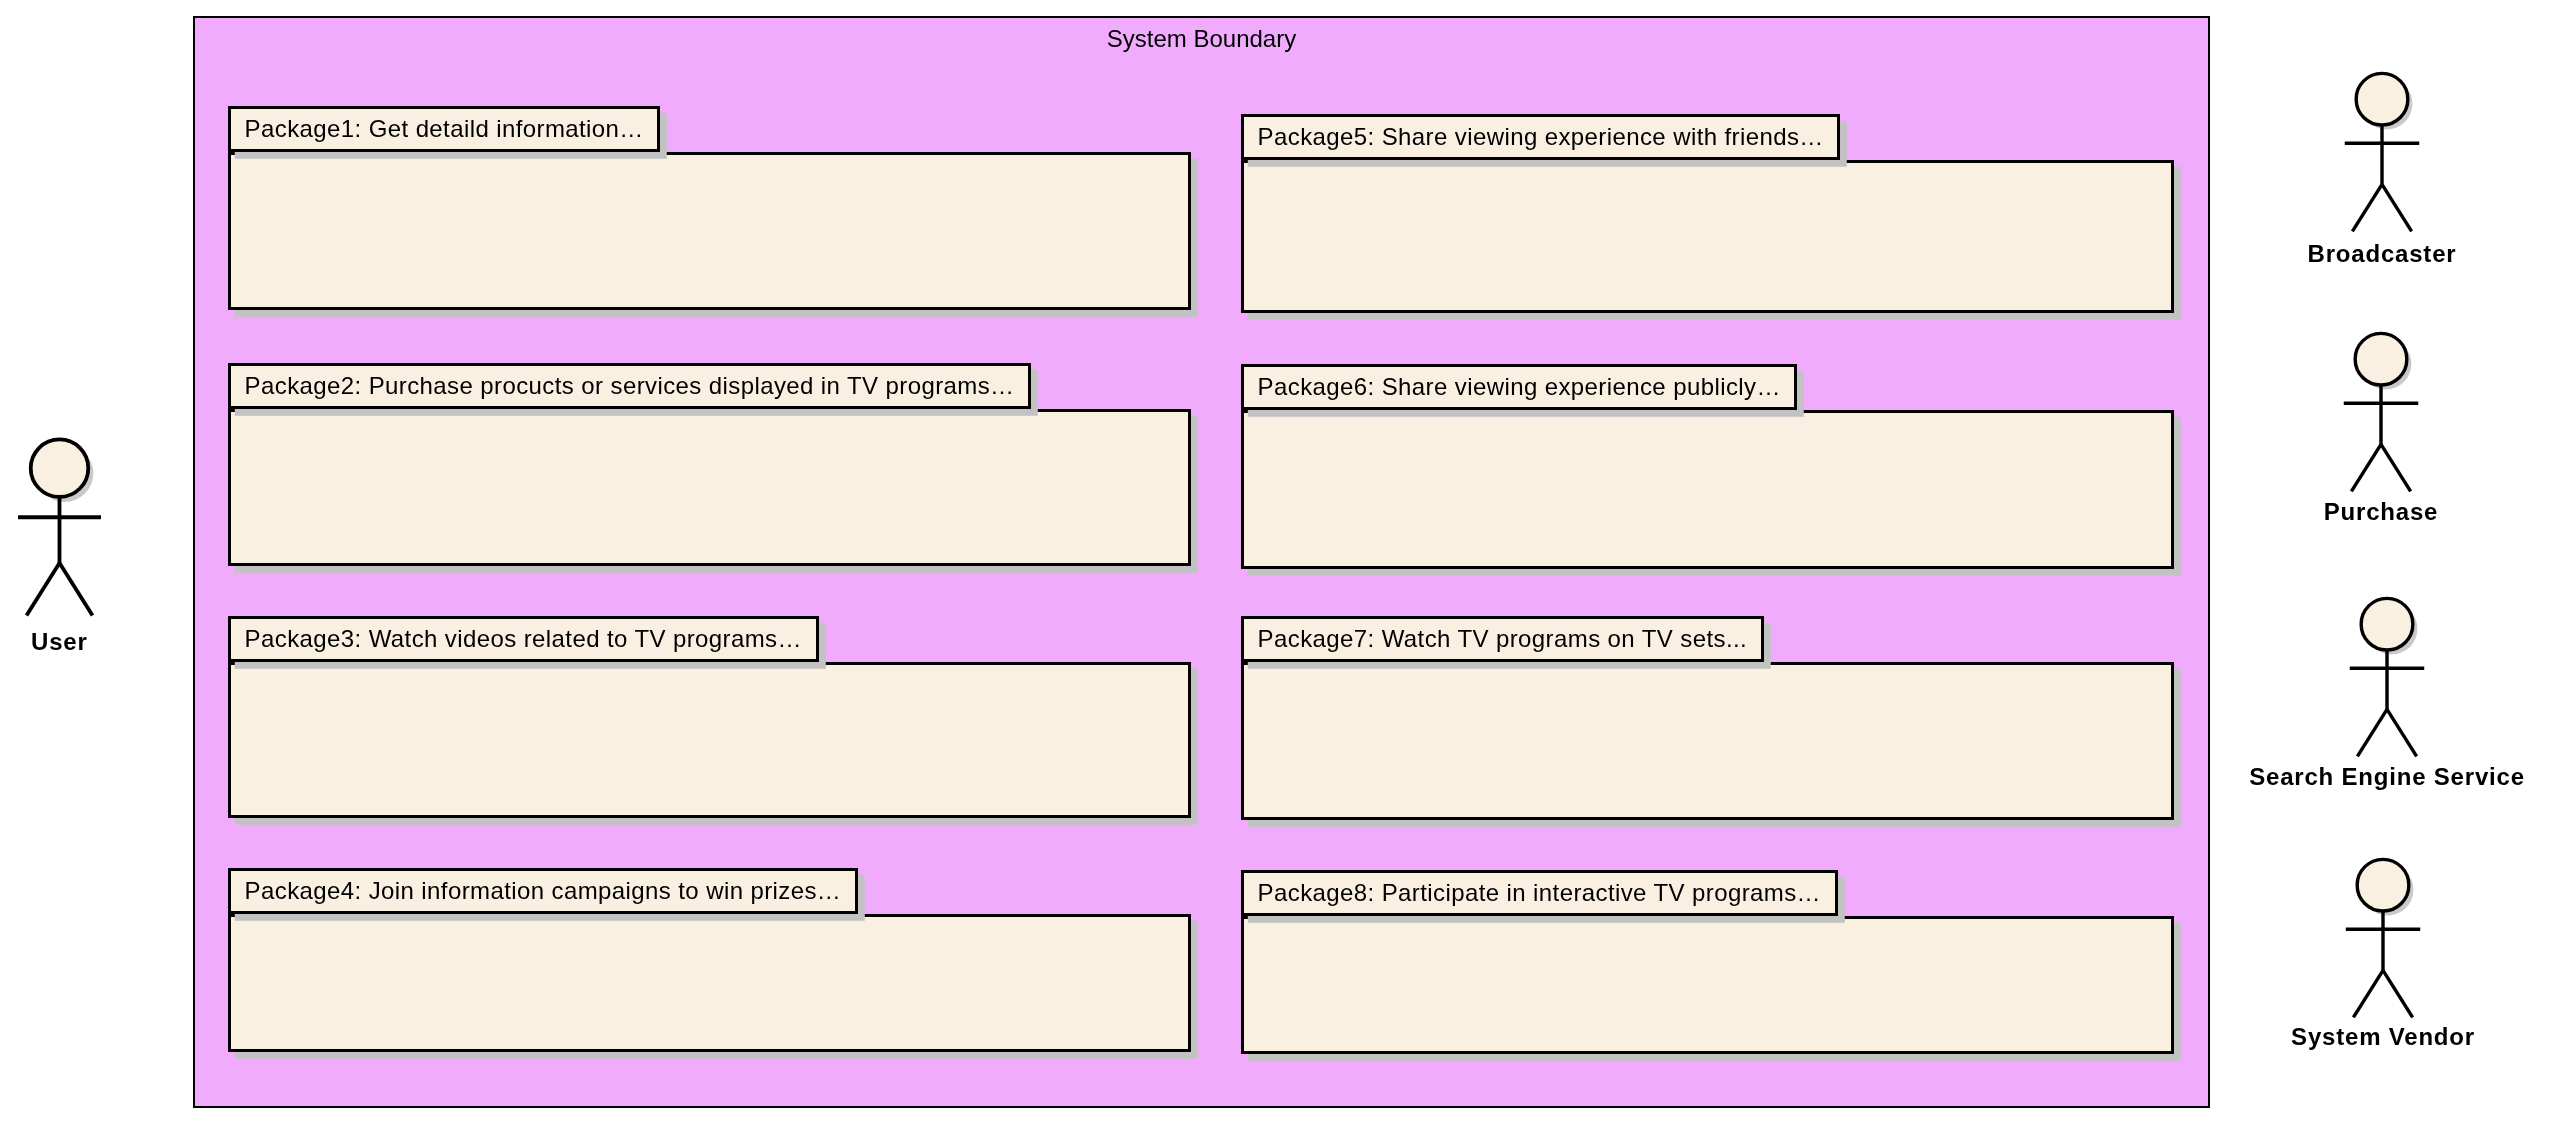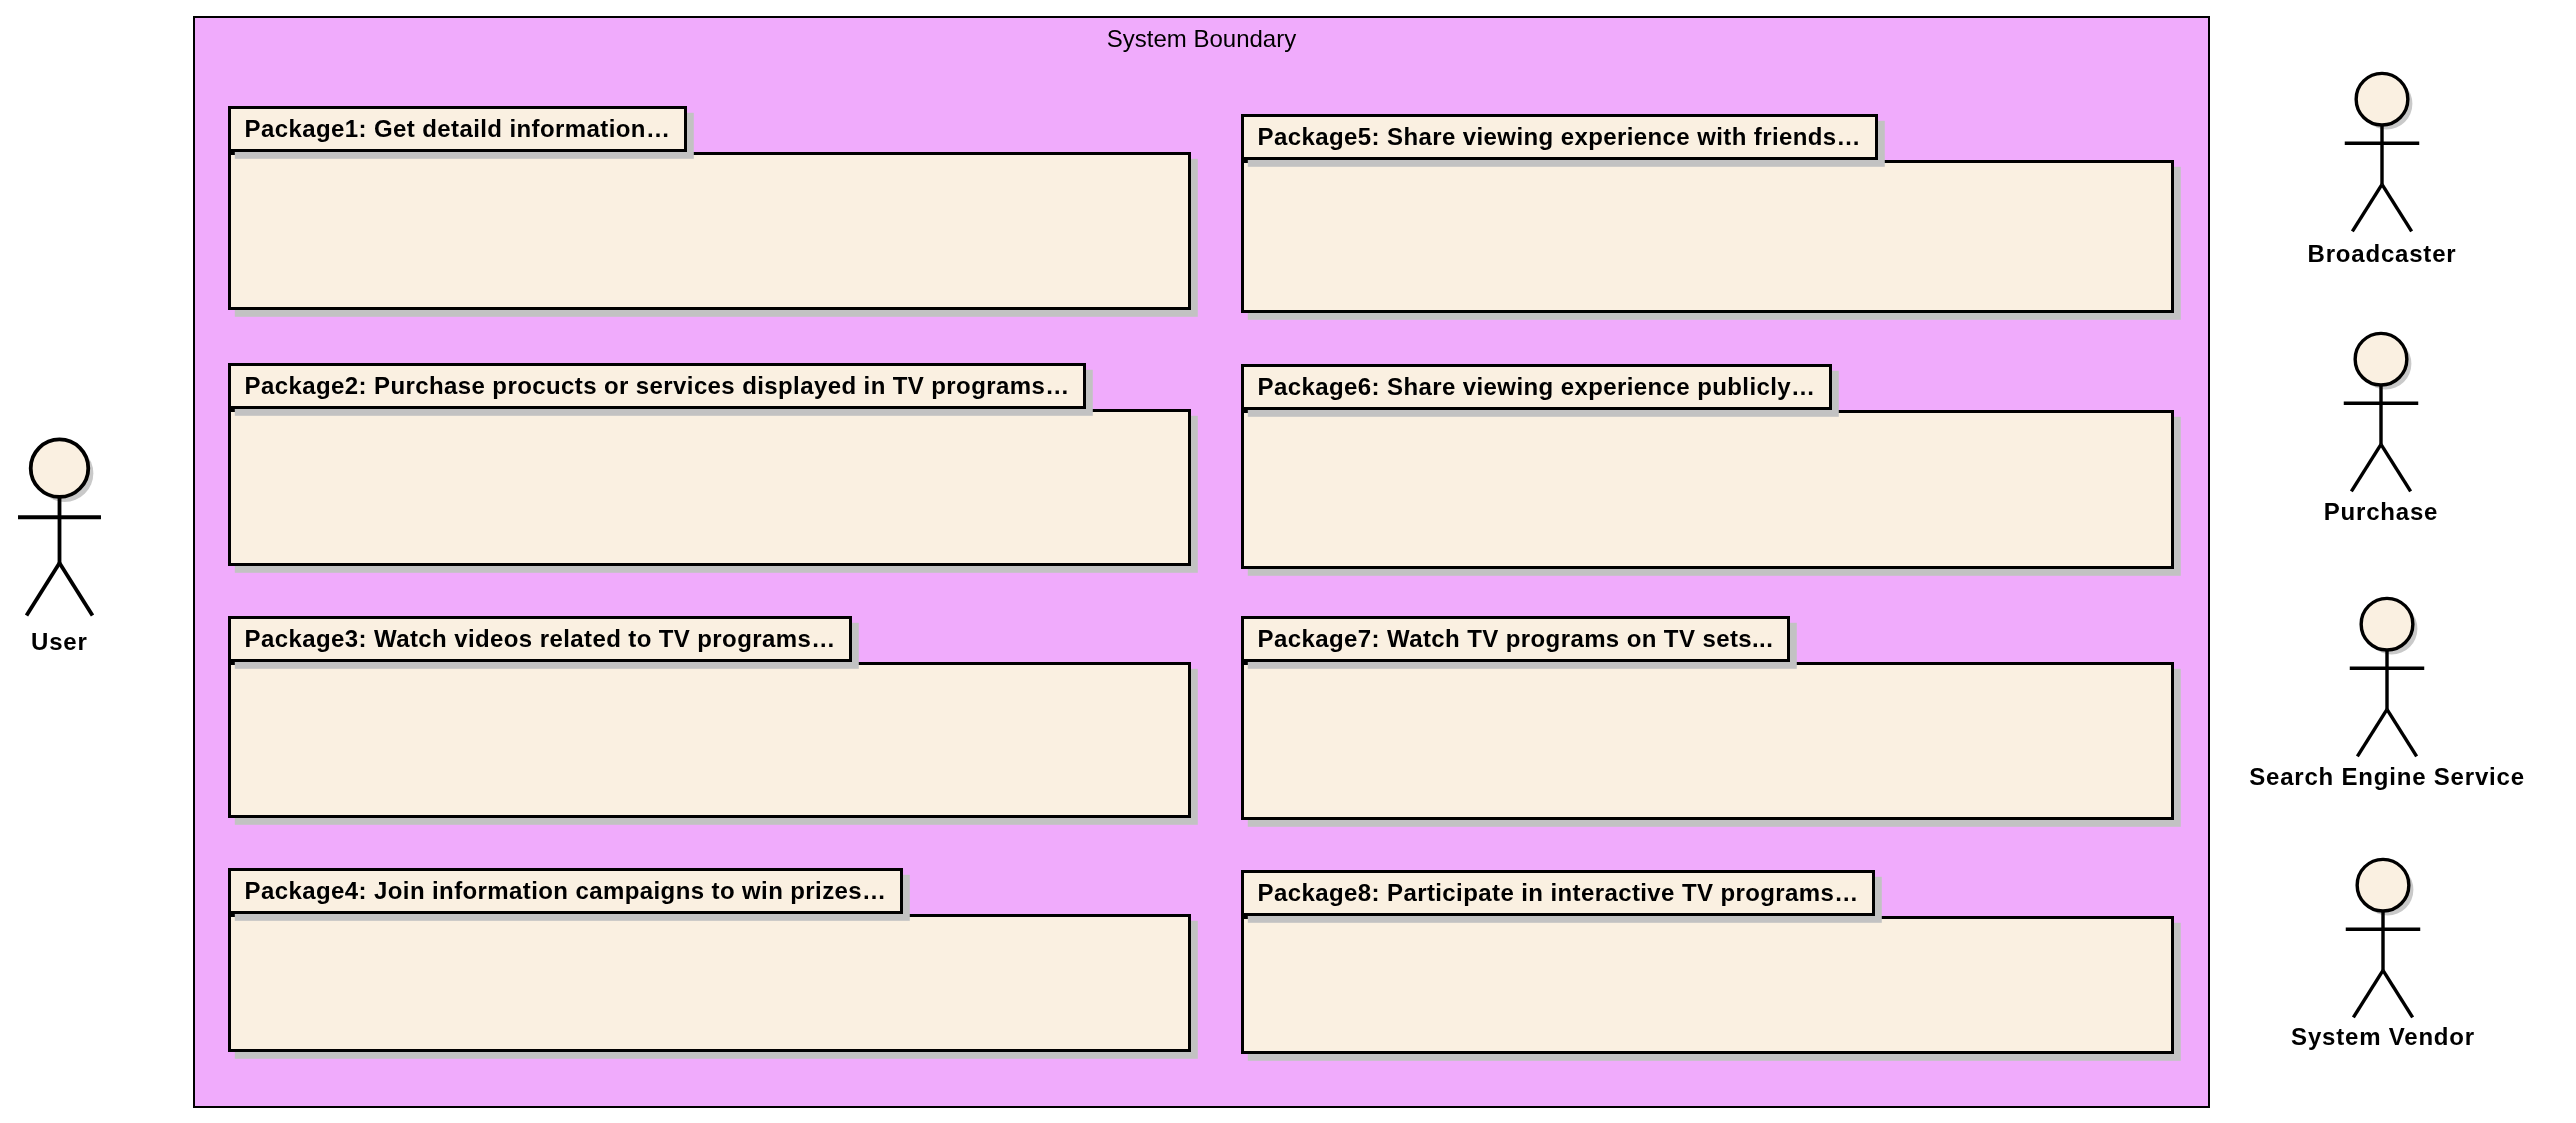--- a/index.html
+++ b/index.html
@@ -45,21 +45,21 @@
     display: block;
     width: max-content;
     height: 46px;
     box-sizing: border-box;
     border: 3.4px solid #000000;
     background: #FAF0E1;
     box-shadow: 6.8px 6.8px 0 #C2C2C2;
     padding: 0 13.6px;
     line-height: 39px;
     font-size: 24px;
-    font-weight: 700;
+    font-weight: 400;
     letter-spacing: 0.4px;
     color: #000000;
     white-space: nowrap;
   }
   .pkg-body {
     position: relative;
     z-index: 1;
     box-sizing: border-box;
     border: 3.4px solid #000000;
     background: #FAF0E1;

